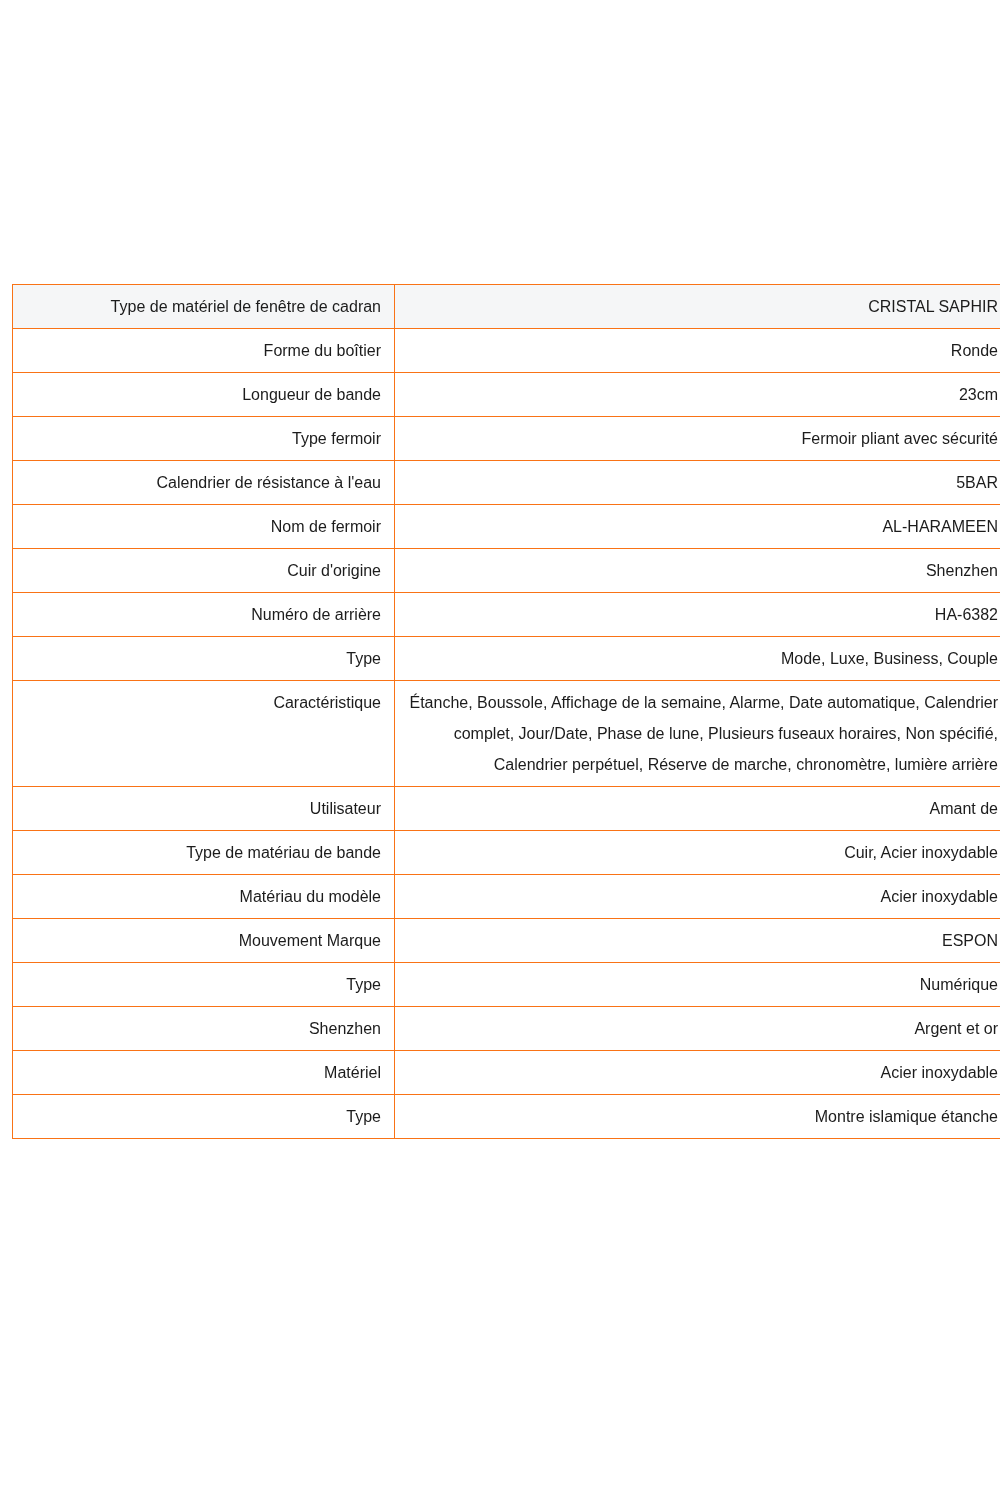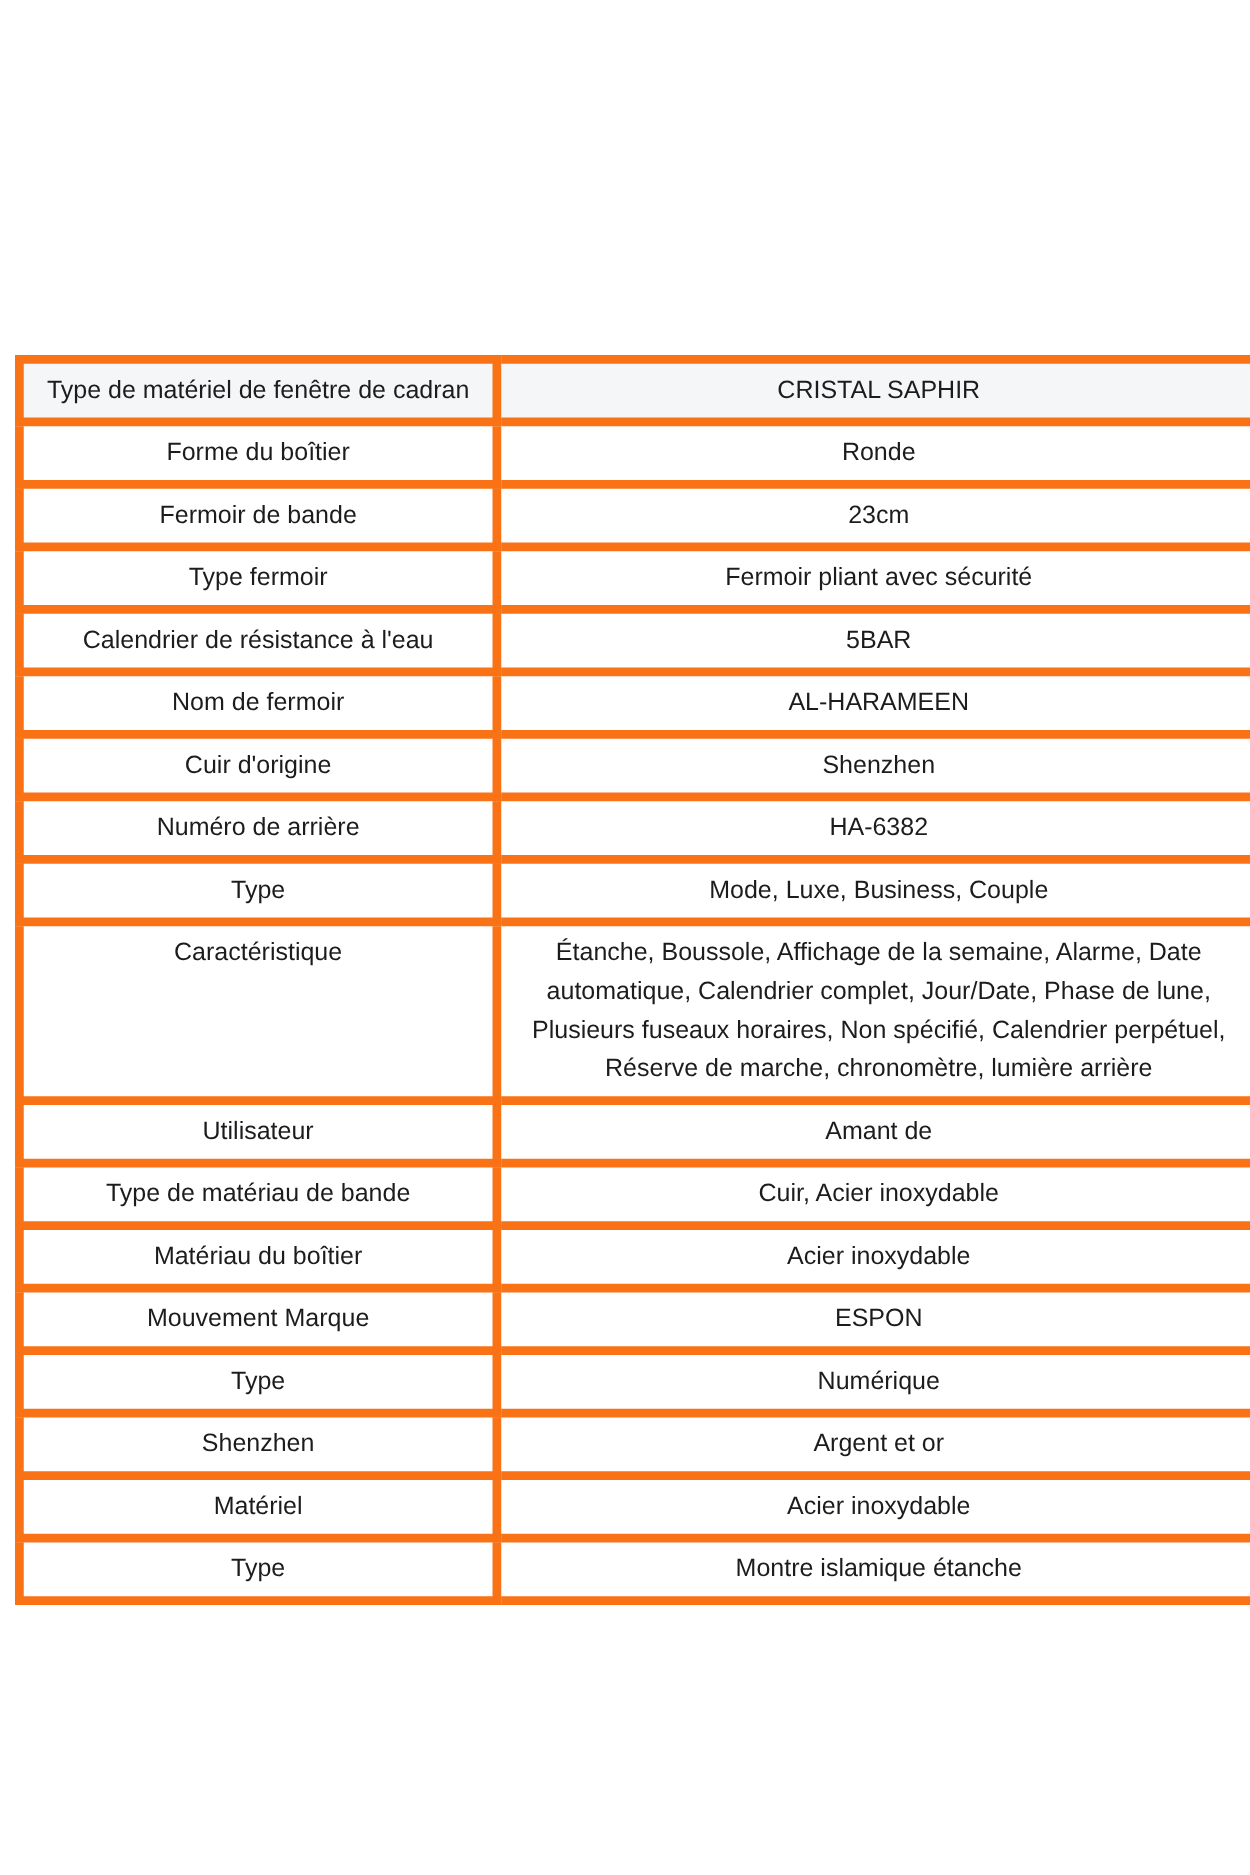--- a/index.html
+++ b/index.html
@@ -20,26 +20,26 @@
     top: 284px;
     left: 12px;
     width: 1000px; 
   }
   table.spec-table {
     border-collapse: collapse;
     width: 100%;
     table-layout: fixed;
   }
   table.spec-table td {
-    border: 7px solid #f97316;
+    border: 1px solid #f97316;
     padding: 6px 13px;
-    font-size: 20px;
+    font-size: 16px;
     line-height: 31px;
     vertical-align: top;
-    text-align: center;
+    text-align: right;
     word-wrap: break-word;
     background: #ffffff;
   }
   table.spec-table tr.first td {
     background: #f5f6f7;
   }
   col.c-label { width: 382px; }
 </style>
 </head>
 <body>
@@ -53,21 +53,21 @@
     <tbody>
       <tr class="first">
         <td>Type de matériel de fenêtre de cadran</td>
         <td>CRISTAL SAPHIR</td>
       </tr>
       <tr>
         <td>Forme du boîtier</td>
         <td>Ronde</td>
       </tr>
       <tr>
-        <td>Fermoir de bande</td>
+        <td>Longueur de bande</td>
         <td>23cm</td>
       </tr>
       <tr>
         <td>Type fermoir</td>
         <td>Fermoir pliant avec sécurité</td>
       </tr>
       <tr>
         <td>Calendrier de résistance à l'eau</td>
         <td>5BAR</td>
       </tr>
@@ -93,21 +93,21 @@
       </tr>
       <tr>
         <td>Utilisateur</td>
         <td>Amant de</td>
       </tr>
       <tr>
         <td>Type de matériau de bande</td>
         <td>Cuir, Acier inoxydable</td>
       </tr>
       <tr>
-        <td>Matériau du boîtier</td>
+        <td>Matériau du modèle</td>
         <td>Acier inoxydable</td>
       </tr>
       <tr>
         <td>Mouvement Marque</td>
         <td>ESPON</td>
       </tr>
       <tr>
         <td>Type</td>
         <td>Numérique</td>
       </tr>

